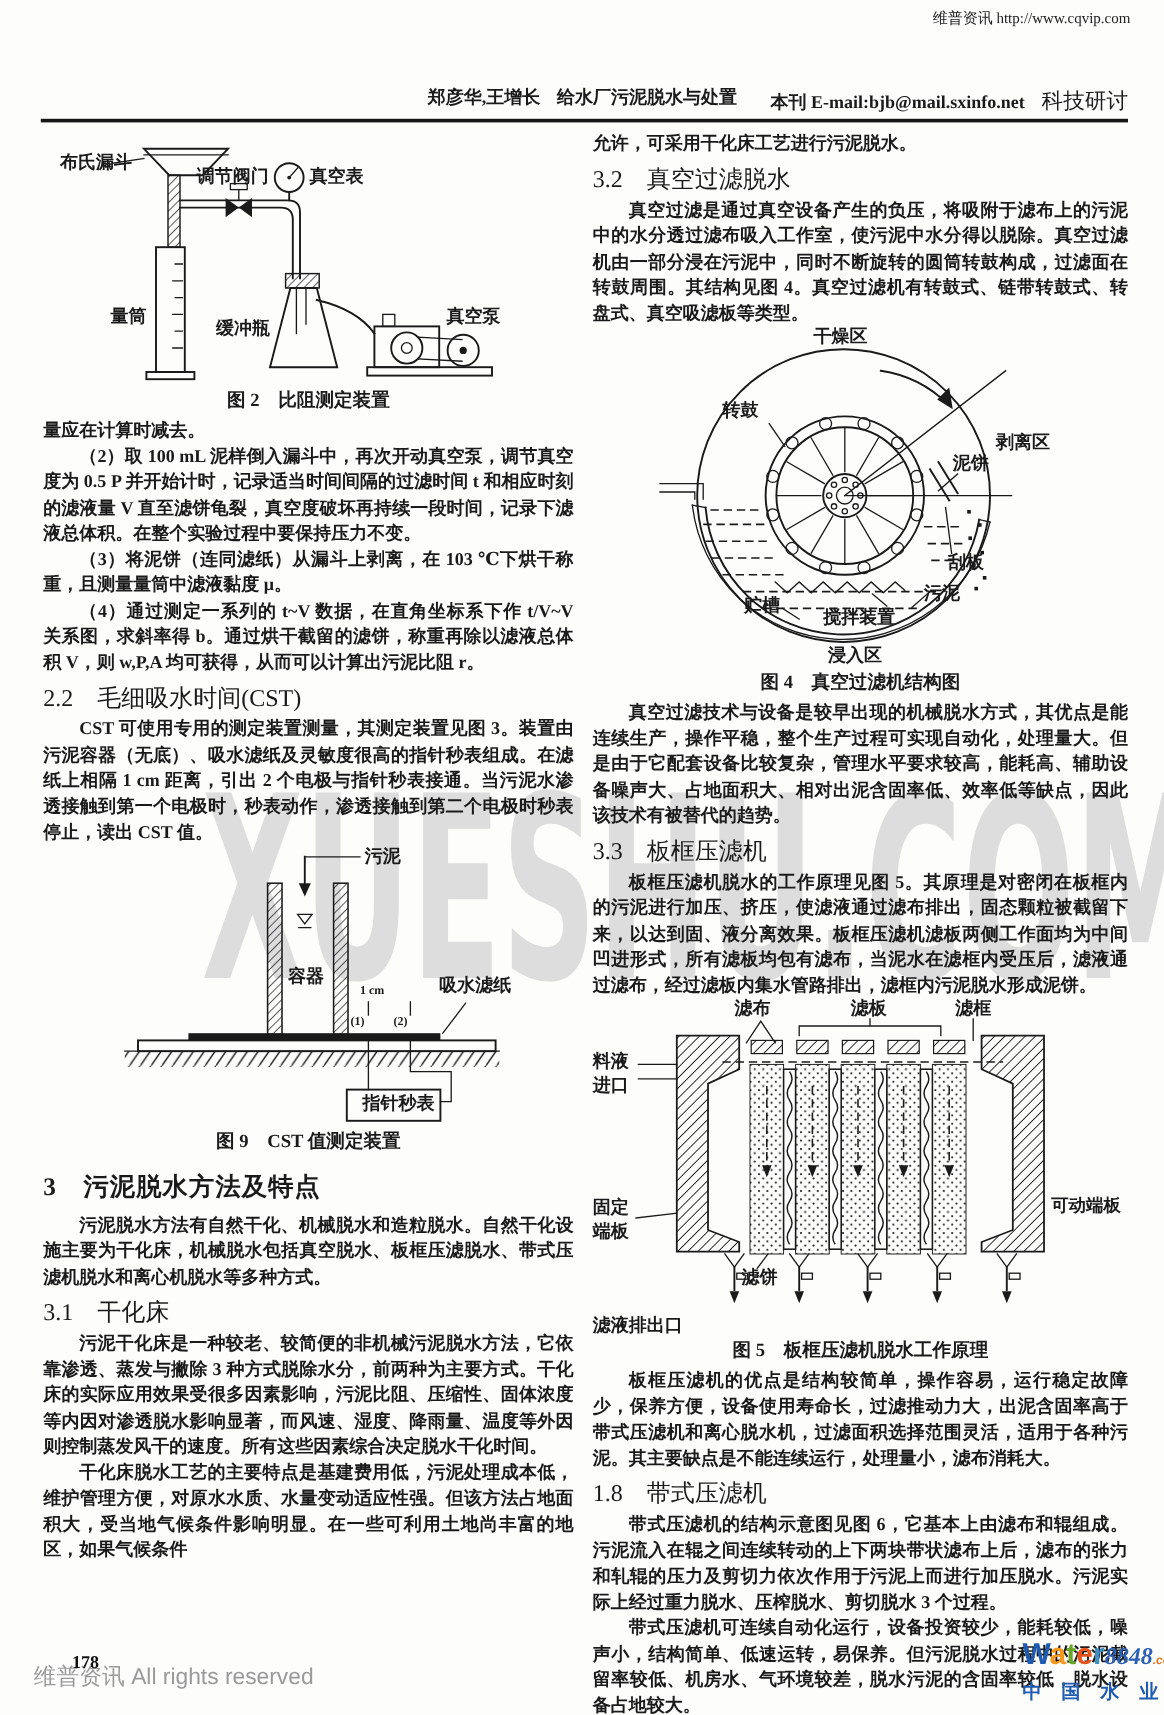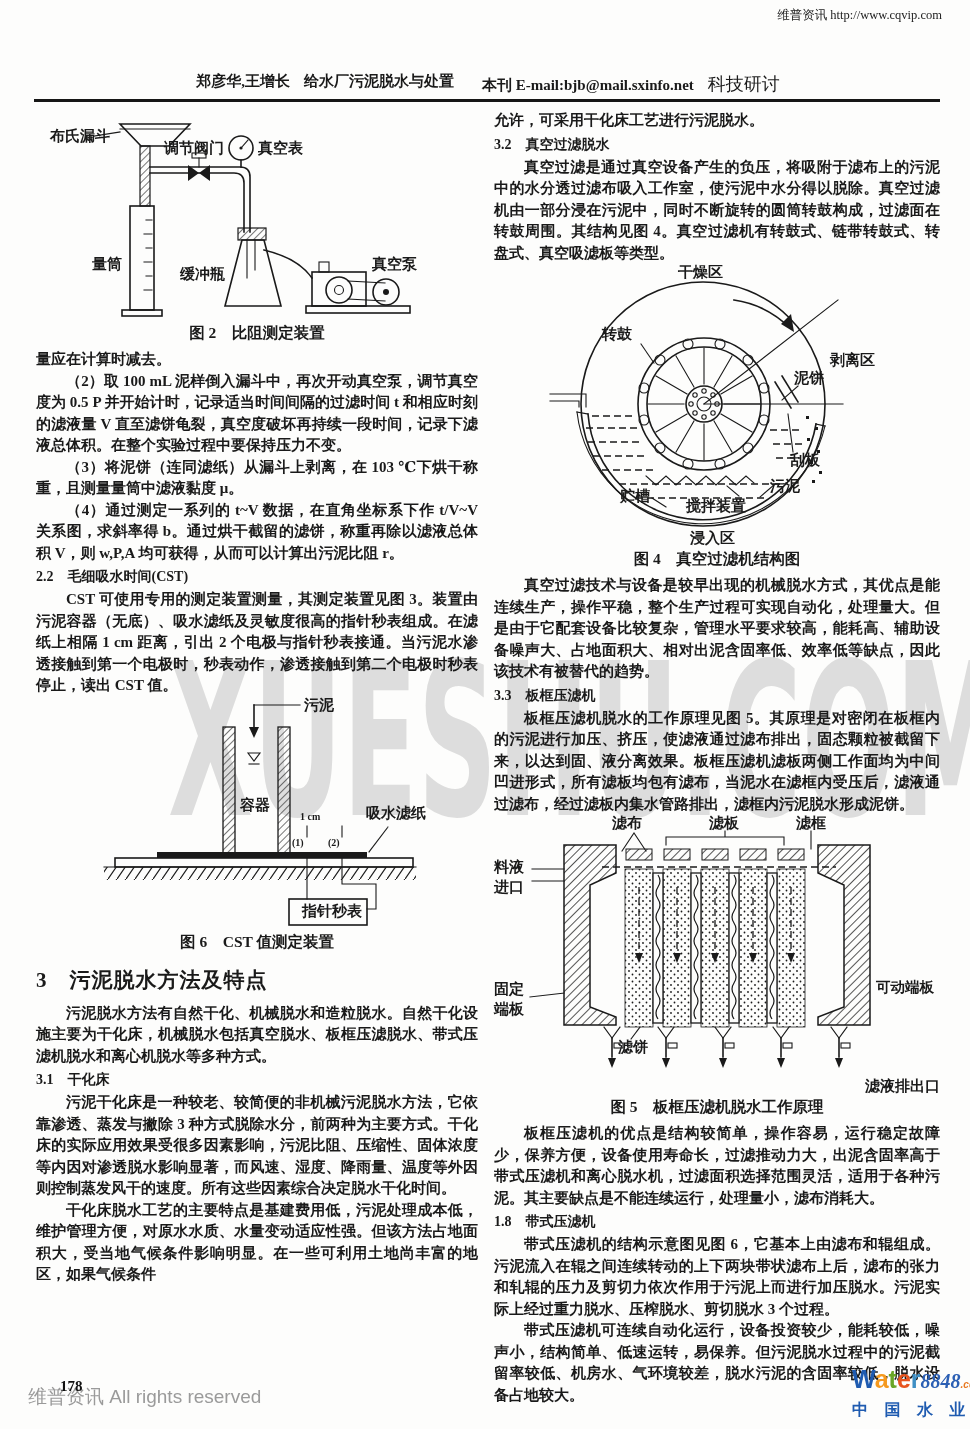--- a/index.html
+++ b/index.html
@@ -12,45 +12,45 @@
     position:absolute; top:7px; right:28px; font-size:12.5px; color:#222;
     font-family:"Liberation Serif","DejaVu Serif",serif; z-index:3;
   }
   .wm-center {
     position:absolute; left:168px; top:618px; z-index:0;
     font-family:"DejaVu Sans","Liberation Sans",sans-serif; font-weight:bold;
     font-size:212px; letter-spacing:0px; color:rgba(150,150,150,0.30);
     transform:scaleX(0.52); transform-origin:0 0; white-space:nowrap;
   }
   .hdr { position:absolute; top:72px; left:36px; width:904px; display:flex;
-         justify-content:center; z-index:2; font-size:15px; font-weight:600; }
+         justify-content:flex-end; z-index:2; font-size:15px; font-weight:600; }
   .hdr-left span { margin-right:14px; }
   .hdr-right span { margin-left:14px; }
   .hdr-tag { font-weight:normal; font-size:18px; }
   .rule { position:absolute; top:99px; left:34px; width:906px; height:3px; background:#161616; z-index:2; }
 
   .col { position:absolute; top:110px; z-index:2; }
   .col-left  { left:36px;  width:442px; }
   .col-right { left:494px; width:446px; }
 
   .para { font-size:15px; line-height:21.5px; text-align:justify; font-weight:600;
           text-indent:2em; }
   .para.noind { text-indent:0; }
   .para.ind1 { text-indent:1.2em; }
-  .h-small { font-size:14px; font-weight:bold; margin:4px 0 3px; }
+  .h-small { font-size:20px; font-weight:normal; margin:4px 0 3px; }
   .h-big   { font-size:21px; font-weight:bold; margin:13px 0 9px; letter-spacing:1px; }
 
   .fig { position:relative; }
   .fig svg { display:block; }
   .flabel { position:absolute; font-size:15px; font-weight:600; line-height:17px; white-space:nowrap; }
   .flabel.small { font-size:10px; }
   .flabel.wrap2 { width:36px; white-space:normal; line-height:20px; }
   .flabel.center { text-align:right; }
   .fcap { text-align:center; font-weight:bold; font-size:15.5px; margin:1px 0 5px; }
-  .fcap-sub { text-align:right; font-weight:600; font-size:15px; margin:0 0 0; }
+  .fcap-sub { text-align:left; font-weight:600; font-size:15px; margin:0 0 0; }
 
   svg .ln   { stroke:#1a1a1a; fill:none; stroke-width:1.6; stroke-linecap:square; }
   svg .thin { stroke-width:1.1; }
   svg .fillb{ fill:#1a1a1a; stroke:none; }
   svg .dsh  { stroke:#1a1a1a; stroke-width:1.3; stroke-dasharray:7 4; fill:none; }
 
   .foot-copy { position:absolute; left:28px; top:1384px; color:#9a9a9a; font-size:19px;
                font-family:"Liberation Sans","DejaVu Sans",sans-serif; z-index:2; }
   .foot-num  { position:absolute; left:60px; top:1378px; color:#111; font-size:15px; font-weight:bold; z-index:3; }
   .foot-logo { position:absolute; left:852px; top:1366px; z-index:3;
@@ -192,21 +192,21 @@
         </g>
       </svg>
       <span class="flabel" style="left:268px;top:0">污泥</span>
       <span class="flabel" style="left:204px;top:100px">容器</span>
       <span class="flabel small" style="left:264px;top:111px">1 cm</span>
       <span class="flabel" style="left:330px;top:108px">吸水滤纸</span>
       <span class="flabel small" style="left:256px;top:137px">(1)</span>
       <span class="flabel small" style="left:292px;top:137px">(2)</span>
       <span class="flabel center" style="left:258px;top:206px;width:68px">指针秒表</span>
     </div>
-    <div class="fcap">图 6　CST 值测定装置</div>
+    <div class="fcap">图 9　CST 值测定装置</div>
 
     <div class="h-big">3　污泥脱水方法及特点</div>
     <p class="para">污泥脱水方法有自然干化、机械脱水和造粒脱水。自然干化设施主要为干化床，机械脱水包括真空脱水、板框压滤脱水、带式压滤机脱水和离心机脱水等多种方式。</p>
     <div class="h-small">3.1　干化床</div>
     <p class="para">污泥干化床是一种较老、较简便的非机械污泥脱水方法，它依靠渗透、蒸发与撇除 3 种方式脱除水分，前两种为主要方式。干化床的实际应用效果受很多因素影响，污泥比阻、压缩性、固体浓度等内因对渗透脱水影响显著，而风速、湿度、降雨量、温度等外因则控制蒸发风干的速度。所有这些因素综合决定脱水干化时间。</p>
     <p class="para">干化床脱水工艺的主要特点是基建费用低，污泥处理成本低，维护管理方便，对原水水质、水量变动适应性强。但该方法占地面积大，受当地气候条件影响明显。在一些可利用土地尚丰富的地区，如果气候条件</p>
   </div>
 
   <div class="col col-right">
 

